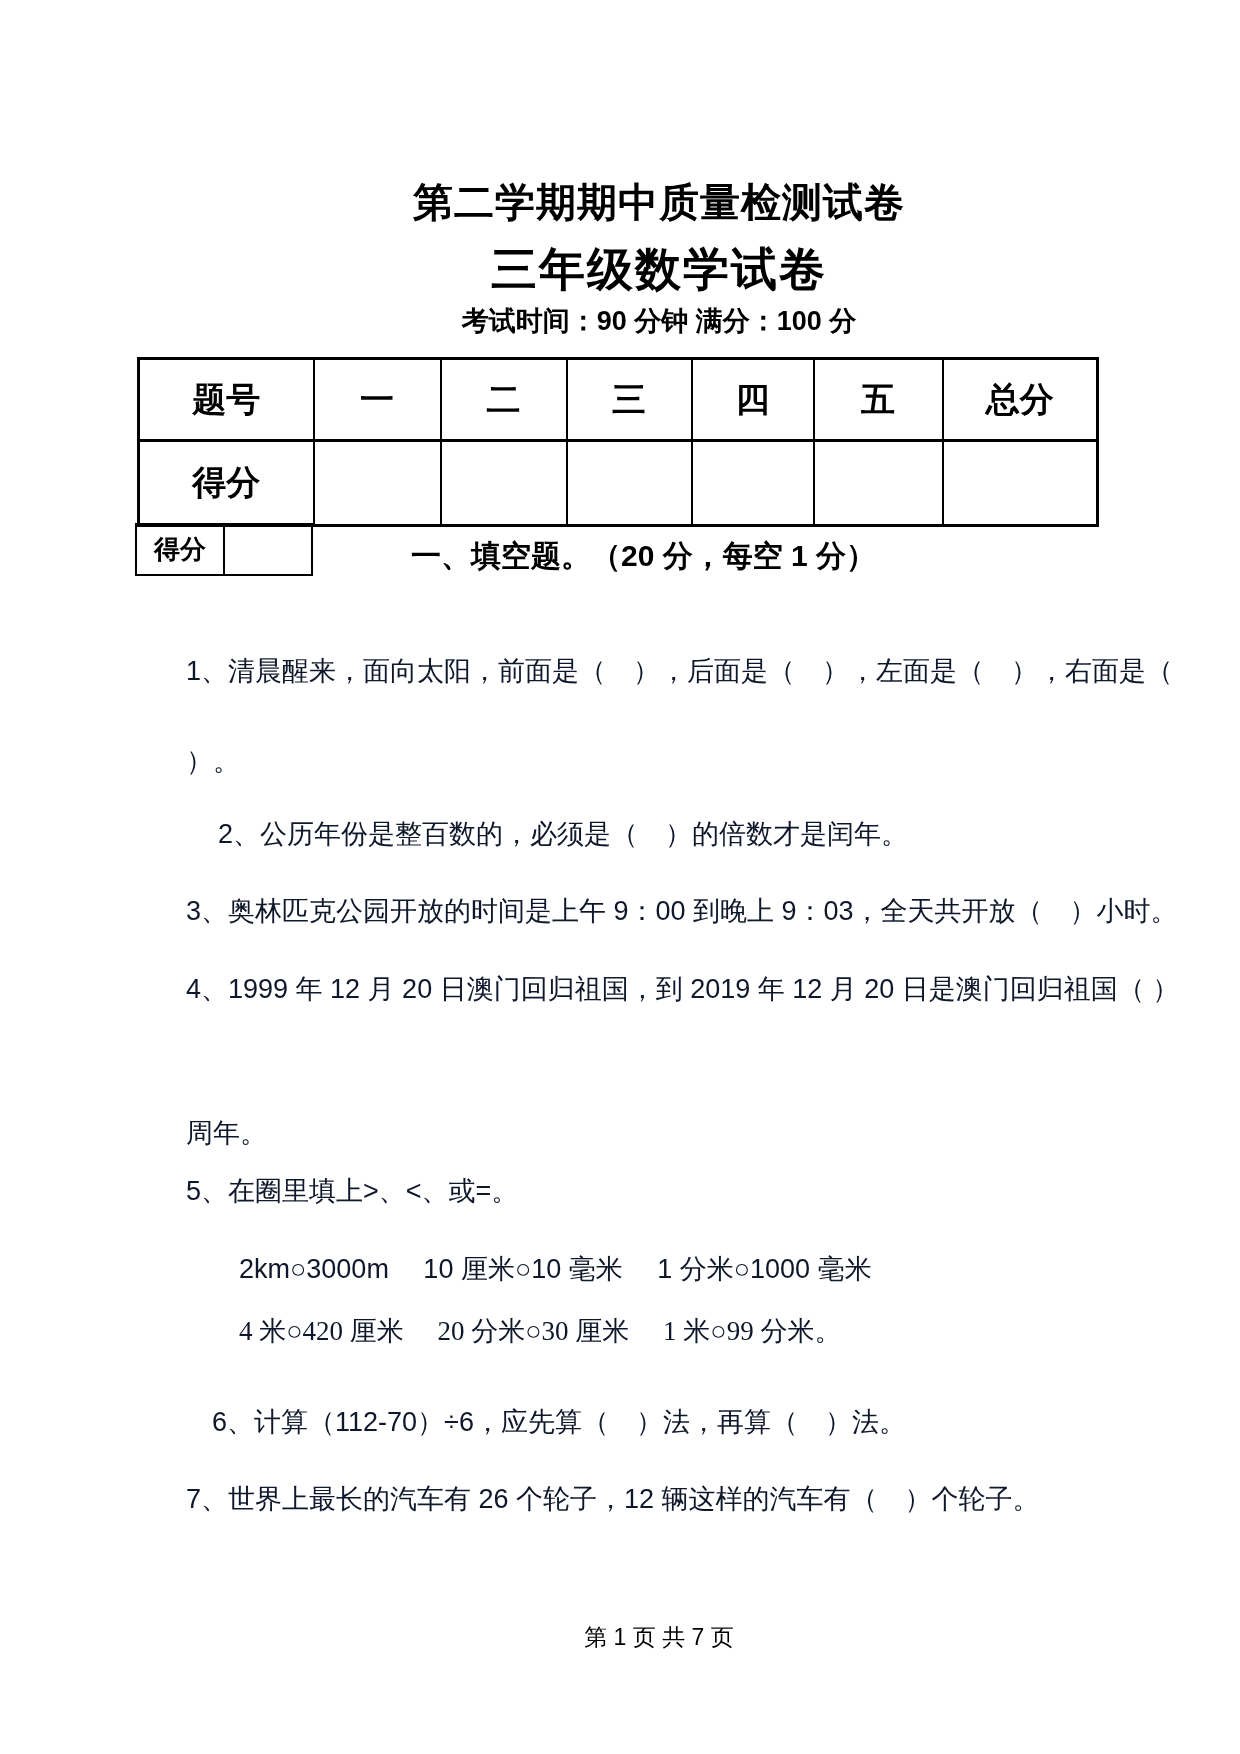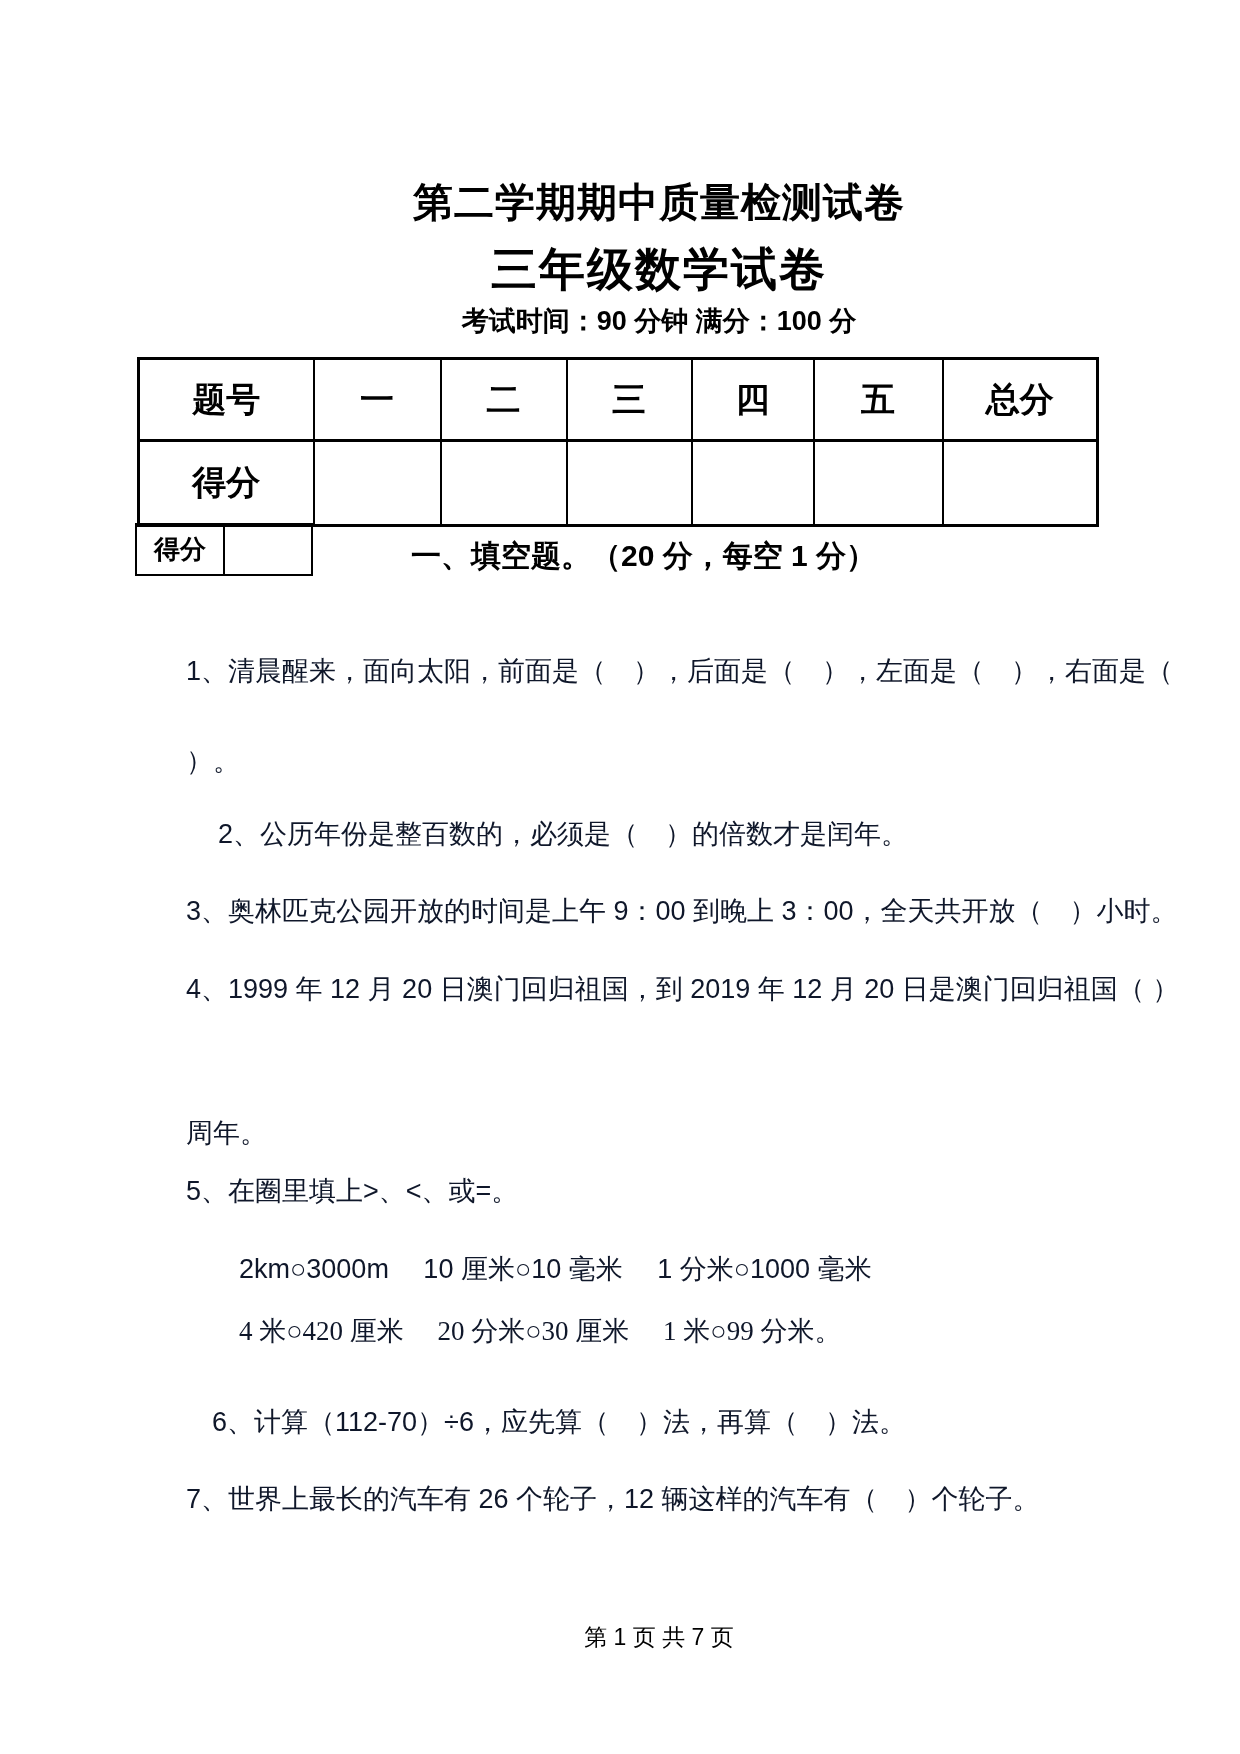--- a/index.html
+++ b/index.html
@@ -110,21 +110,21 @@
   <div class="score-box">
     <div class="label-cell">得分</div>
     <div class="value-cell"></div>
   </div>
 
   <div class="abs section-heading">一、填空题。（20 分，每空 1 分）</div>
 
   <div class="abs q-line" style="top: 658px;">1、清晨醒来，面向太阳，前面是（　），后面是（　），左面是（　），右面是（</div>
   <div class="abs q-line" style="top: 748px;">）。</div>
   <div class="abs q-line" style="top: 821px; margin-left: 32px;">2、公历年份是整百数的，必须是（　）的倍数才是闰年。</div>
-  <div class="abs q-line" style="top: 898px;">3、奥林匹克公园开放的时间是上午 9：00 到晚上 3：00，全天共开放（　）小时。</div>
+  <div class="abs q-line" style="top: 898px;">3、奥林匹克公园开放的时间是上午 9：00 到晚上 9：03，全天共开放（　）小时。</div>
   <div class="abs q-line" style="top: 976px;">4、1999 年 12 月 20 日澳门回归祖国，到 2019 年 12 月 20 日是澳门回归祖国（ ）</div>
   <div class="abs q-line" style="top: 1120px; text-align: right;">周年。</div>
   <div class="abs q-line" style="top: 1178px;">5、在圈里填上&gt;、&lt;、或=。</div>
   <div class="abs q-line indented" style="top: 1256px;">2km○3000m　 10 厘米○10 毫米　 1 分米○1000 毫米</div>
   <div class="abs q-line indented" style="top: 1318px; font-family: Liberation Serif, serif;">4 米○420 厘米　 20 分米○30 厘米　 1 米○99 分米。</div>
   <div class="abs q-line" style="top: 1409px; margin-left: 26px;">6、计算（112-70）÷6，应先算（　）法，再算（　）法。</div>
   <div class="abs q-line" style="top: 1486px;">7、世界上最长的汽车有 26 个轮子，12 辆这样的汽车有（　）个轮子。</div>
 
   <div class="abs centered footer-line">第 1 页 共 7 页</div>
 

